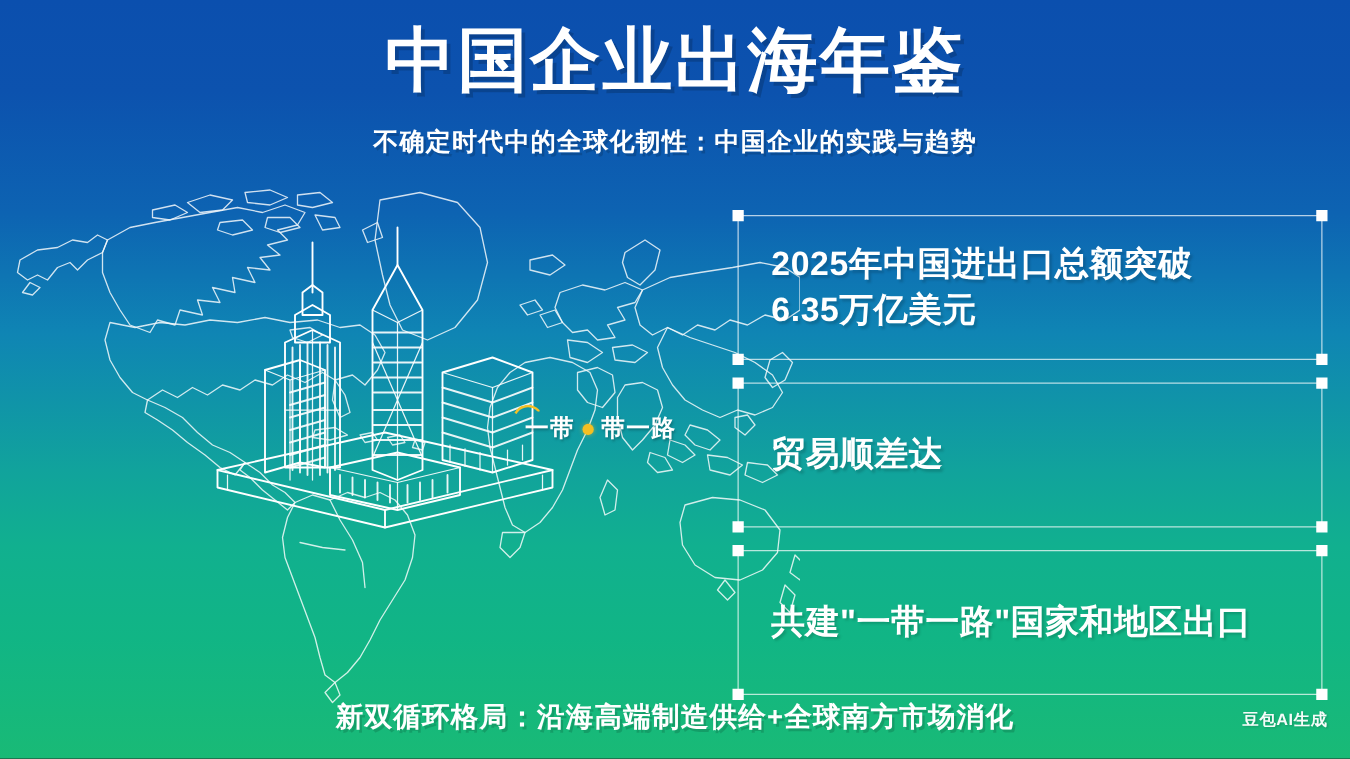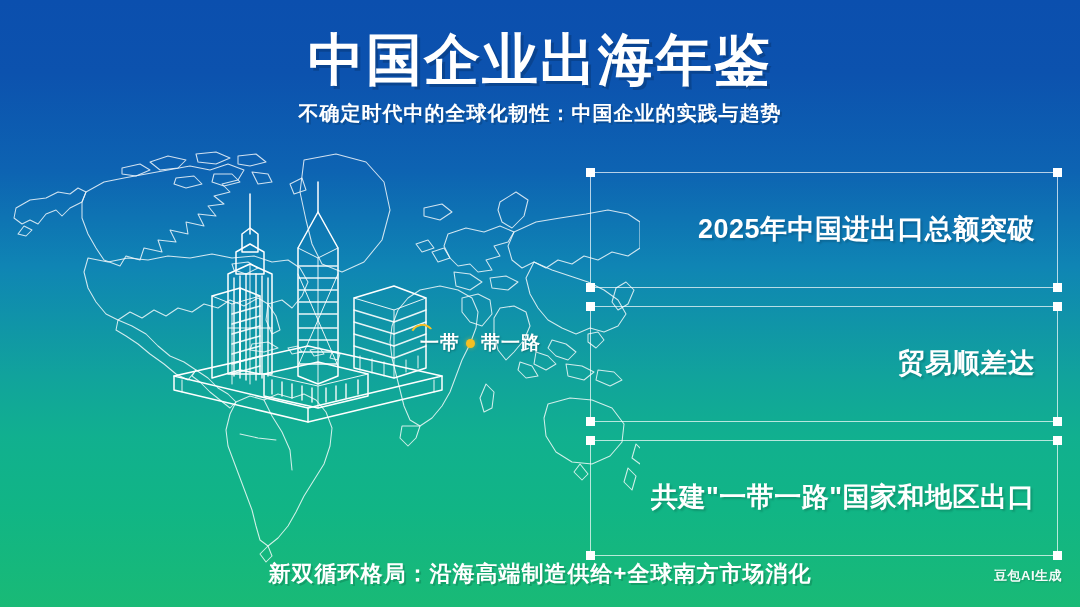--- a/index.html
+++ b/index.html
@@ -75,21 +75,21 @@
     stroke-width: 1.5;
     stroke-linejoin: round;
     stroke-linecap: round;
   }
   .city-layer .thin { stroke-width: 1; opacity: 0.9; }
 
   
   .title {
     position: absolute;
     left: 0; right: 0;
-    top: 28px;
+    top: 16px;
     text-align: center;
     color: #ffffff;
     font-size: 56px;
     font-weight: 700;
     letter-spacing: 2px;
     line-height: 1.16;
     text-shadow: 3px 3px 0 rgba(0,0,0,0.17);
   }
   .subtitle {
     position: absolute;
@@ -145,27 +145,26 @@
   
   .stats {
     position: absolute;
     left: 590px;
     top: 172px;
     width: 468px;
   }
   .stat-box {
     position: relative;
     border: 1px solid rgba(255,255,255,0.70);
-    padding: 17px 22px 17px 26px;
+    padding: 17px 34px 17px 26px;
     margin-bottom: 18px;
     height: 116px;
     display: flex;
     flex-direction: column;
     justify-content: center;
-    text-align: right;
   }
   .stat-box:last-child { margin-bottom: 0; }
   .stat-line {
     color: #ffffff;
     font-size: 27px;
     font-weight: 700;
     line-height: 1.38;
     letter-spacing: 0.5px;
     text-shadow: 2px 2px 2px rgba(0,0,0,0.16);
     white-space: nowrap;
@@ -398,20 +397,21 @@
   </div>
 
   <div class="stats">
 
     <div class="stat-box">
       <span class="handle tl"></span>
       <span class="handle tr"></span>
       <span class="handle bl"></span>
       <span class="handle br"></span>
       <div class="stat-line">2025年中国进出口总额突破</div>
+      <div class="stat-line">6.35万亿美元</div>
     </div>
 
     <div class="stat-box">
       <span class="handle tl"></span>
       <span class="handle tr"></span>
       <span class="handle bl"></span>
       <span class="handle br"></span>
       <div class="stat-line">贸易顺差达</div>
     </div>
 

